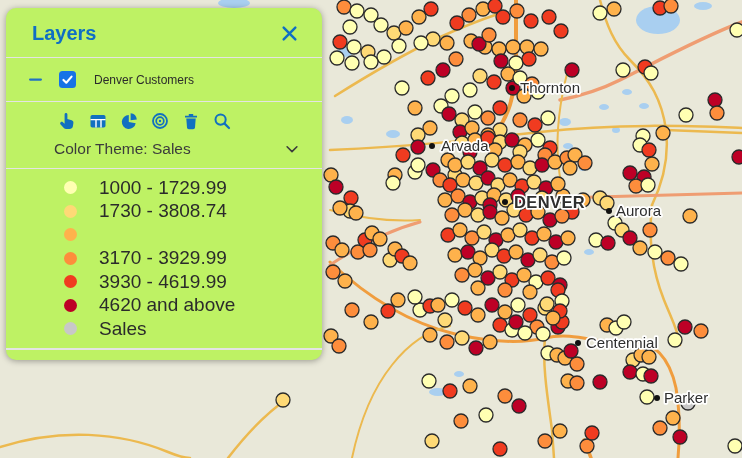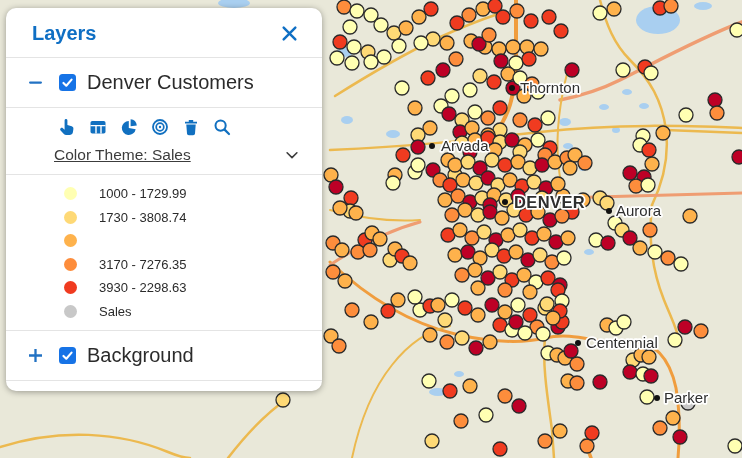--- a/index.html
+++ b/index.html
@@ -3,38 +3,38 @@
 <meta charset="utf-8">
 <style>
   html,body{margin:0;padding:0;}
   body{font-family:"Liberation Sans",sans-serif;}
   .stage{position:relative;width:742px;height:458px;overflow:hidden;background:#e9e8d9;}
   #map-svg{position:absolute;left:0;top:0;}
   .city{font-family:"Liberation Sans",sans-serif;font-size:15px;fill:#2e2e2e;stroke:#ffffff;stroke-width:3.4px;paint-order:stroke;stroke-linejoin:round;}
   .city.bold{font-weight:700;font-size:16.5px;letter-spacing:.4px;}
 
   
-  .panel{position:absolute;left:6px;top:8px;width:316px;background:#ffffff;border-radius:10px;
+  .panel{position:absolute;left:6px;top:8px;width:316px;background:#bef264;border-radius:10px;
          box-shadow:0 1px 6px rgba(0,0,0,.35);color:#2b2b2b;}
   .divider{height:1px;background:#e4e4e4;}
   .panel-header{display:flex;align-items:center;justify-content:space-between;padding:14px 24px 12px 26px;}
   .panel-title{font-size:20px;font-weight:700;color:#0f6fc4;}
   .icon-btn{display:inline-flex;align-items:center;justify-content:center;cursor:pointer;background:none;border:none;padding:0;}
   .layer-row{display:flex;align-items:center;padding:13px 16px;}
   .expander{width:26px;display:flex;justify-content:center;}
   .checkbox{width:17px;height:17px;background:#1673e6;border-radius:3.5px;margin-left:11px;
             display:flex;align-items:center;justify-content:center;flex:none;}
-  .layer-label{margin-left:11px;font-size:20px;}
+  .layer-label{margin-left:18px;font-size:12px;}
   .tool-row{display:flex;gap:13px;padding:10px 0 7px 52px;}
   .theme-row{display:flex;align-items:center;justify-content:space-between;padding:3px 22px 10px 48px;
-             font-size:15.5px;color:#3c3c3c;text-decoration:underline;}
+             font-size:15.5px;color:#3c3c3c;}
   .legend{padding:7px 0 7px 58px;}
   .legend-row{display:flex;align-items:center;gap:22px;height:23.5px;}
   .swatch{width:13px;height:13px;border-radius:50%;flex:none;}
-  .legend-label{font-size:13px;color:#2b2b2b;}
+  .legend-label{font-size:19px;color:#2b2b2b;}
   .panel-footer-space{height:10px;}
   svg.ic{display:block;}
 </style>
 </head>
 <body>
 
 <div class="stage">
 
   <svg id="map-svg" width="742" height="458" viewBox="0 0 742 458">
       <rect x="0" y="0" width="742" height="458" fill="#e9e8d9"></rect>
@@ -472,44 +472,35 @@
       </div>
       <div class="legend-row">
         <span class="swatch" style="background-color: rgb(254, 217, 118);"></span>
         <span class="legend-label">1730 - 3808.74</span>
       </div>
       <div class="legend-row">
         <span class="swatch" style="background-color: rgb(254, 178, 76);"></span>
       </div>
       <div class="legend-row">
         <span class="swatch" style="background-color: rgb(253, 141, 60);"></span>
-        <span class="legend-label">3170 - 7276.35</span>
+        <span class="legend-label">3170 - 3929.99</span>
       </div>
       <div class="legend-row">
         <span class="swatch" style="background-color: rgb(240, 59, 32);"></span>
-        <span class="legend-label">3930 - 2298.63</span>
+        <span class="legend-label">3930 - 4619.99</span>
+      </div>
+      <div class="legend-row">
+        <span class="swatch" style="background-color: rgb(189, 0, 38);"></span>
+        <span class="legend-label">4620 and above</span>
       </div>
       <div class="legend-row">
         <span class="swatch" style="background-color: rgb(200, 200, 200);"></span>
         <span class="legend-label">Sales</span>
       </div>
     </div>
 
     <div class="divider"></div>
 
-    <div class="layer-row">
-      <span class="expander icon-btn">
-        <svg class="ic" width="13" height="13" viewBox="0 0 13 13">
-          <path d="M6.5 0v13 M0 6.5h13" stroke="#2272c3" stroke-width="2.3" fill="none"></path>
-        </svg>
-      </span>
-      <span class="checkbox">
-        <svg class="ic" width="13" height="13" viewBox="0 0 16 16">
-          <polyline points="3,8.5 6.5,12 13,4.5" stroke="#fff" stroke-width="2.6" fill="none" stroke-linecap="round" stroke-linejoin="round"></polyline>
-        </svg>
-      </span>
-      <span class="layer-label">Background</span>
-    </div>
 
     <div class="divider"></div>
     <div class="panel-footer-space"></div>
   </div>
 </div>
 
 </body></html>

